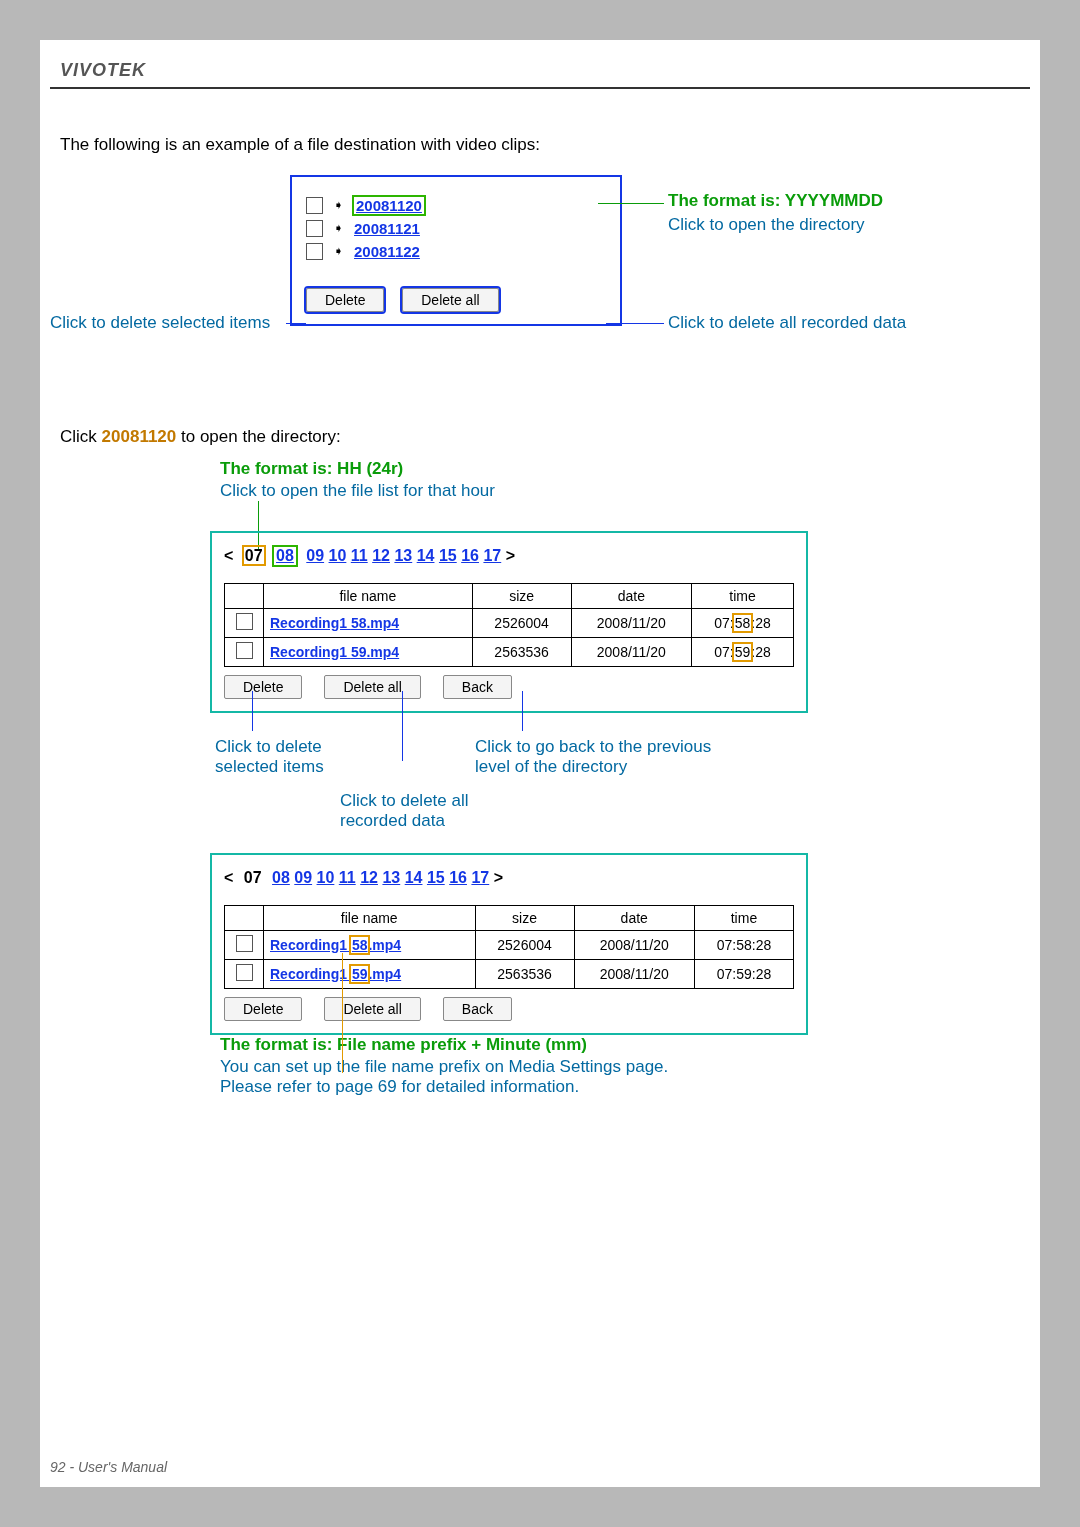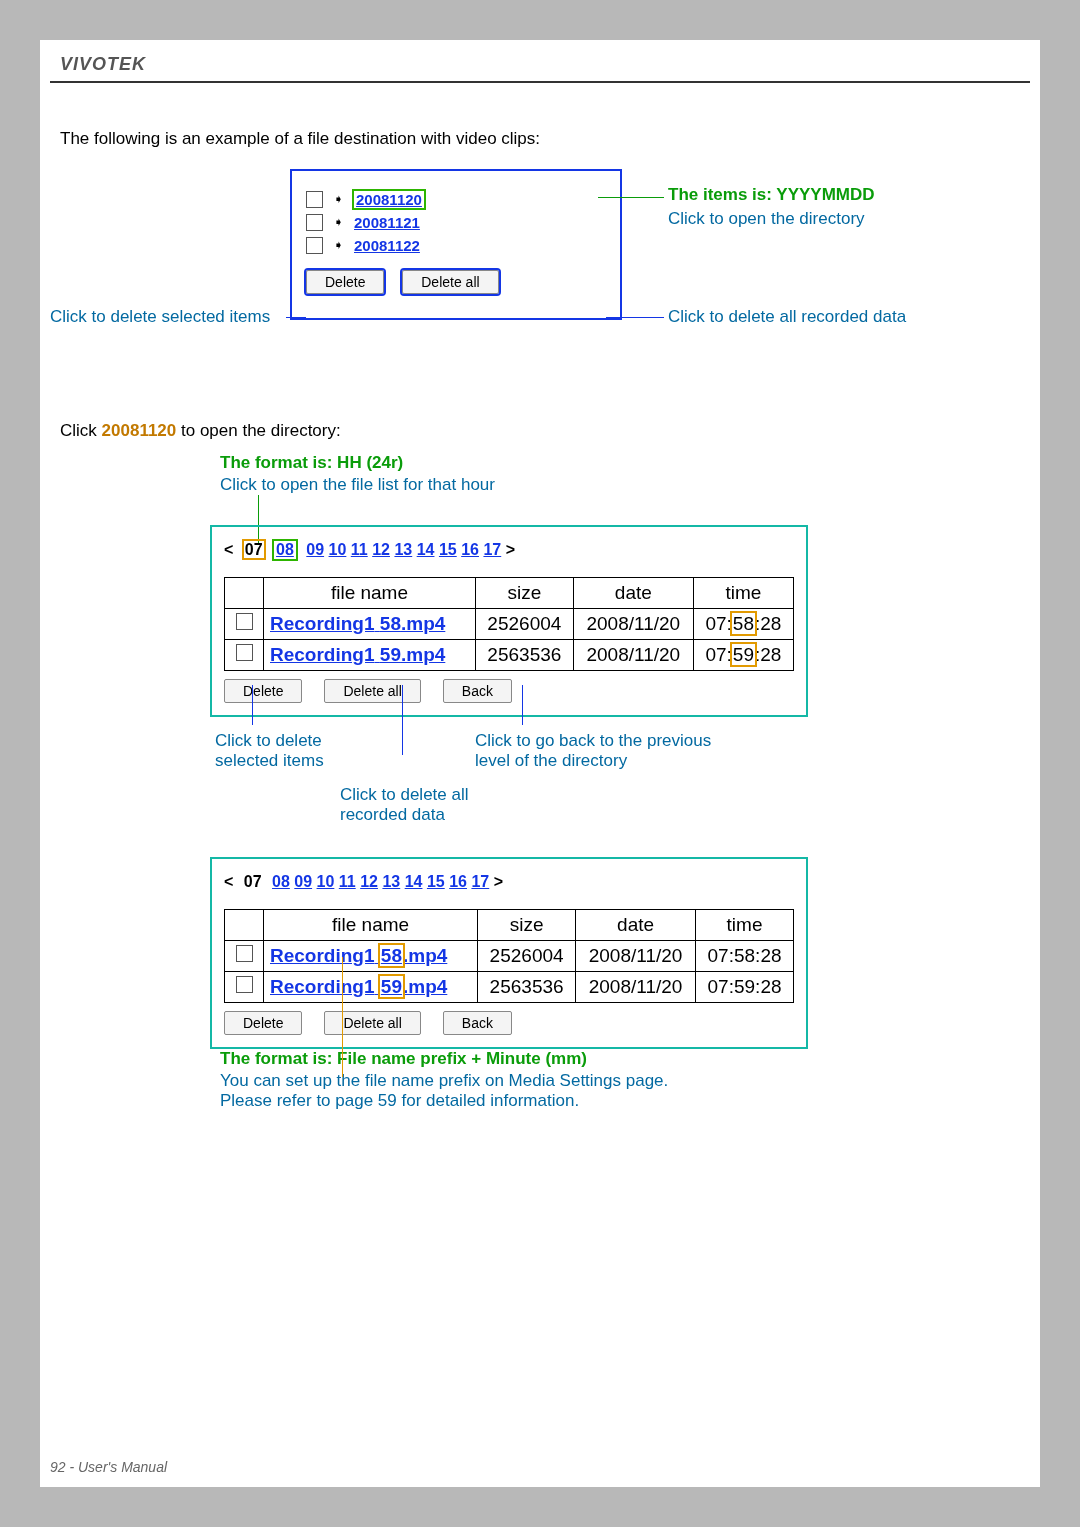--- a/index.html
+++ b/index.html
@@ -13,21 +13,21 @@
     width: 1000px;
     margin: 40px auto;
     background: #fff;
     box-sizing: border-box;
     padding: 0;
     position: relative;
     min-height: 1447px;
   }
   .header {
     border-bottom: 2px solid #333;
-    padding: 14px 10px 6px 10px;
+    padding: 20px 10px 6px 10px;
     margin: 0 10px;
   }
   .header-title {
     font-weight: bold;
     font-style: italic;
     font-size: 18px;
     letter-spacing: 1px;
     color: #555;
   }
   .content {
@@ -66,21 +66,21 @@
     background: #f4f4f4;
     border: 1px solid #888;
     border-radius: 2px;
     padding: 3px 18px;
     display:inline-block;
     cursor: pointer;
   }
   .btn-row {
     position: absolute;
     left: 14px;
-    bottom: 24px;
+    bottom: 12px;
   }
   .callout-line-h {
     position:absolute; border-top:1px solid #1436e5; height:0;
   }
   .callout-line-v {
     position:absolute; border-left:1px solid #1436e5; width:0;
   }
   .callout-line-h-g { position:absolute; border-top:1px solid #0a9c0a; height:0; }
   .callout-line-v-g { position:absolute; border-left:1px solid #0a9c0a; width:0; }
   .callout-line-v-o { position:absolute; border-left:1px solid #e29a00; width:0; }
@@ -97,21 +97,21 @@
     font-weight: bold;
     font-size: 16px;
   }
   .hourbar span { margin-right: 6px; }
   .hournav { font-weight: bold; color:#000; }
   .hourlink { color:#1436e5; text-decoration: underline; font-weight:bold; }
   table.flist {
     border-collapse: collapse;
     width: 100%;
     margin-top: 18px;
-    font-size: 19px;
+    font-size: 14px;
   }
   table.flist th, table.flist td {
     border: 1px solid #000;
     padding: 4px 6px;
     text-align: center;
   }
   table.flist th { font-weight: normal; }
   .chk-cell { width: 26px; }
   .btn-row2 {
     margin-top: 8px;
@@ -166,21 +166,21 @@
           <a class="link">20081122</a>
         </div>
         <div class="btn-row">
           <span class="btn" style="outline:2px solid #1436e5;">Delete</span>
           &nbsp;&nbsp;
           <span class="btn" style="outline:2px solid #1436e5;">Delete all</span>
         </div>
       </div>
 
       <div class="callout-line-h-g" style="top:28px; left:548px; width:66px;"></div>
-      <div class="callout-text green" style="top:16px; left:618px;">The items is: YYYYMMDD</div>
+      <div class="callout-text green" style="top:16px; left:618px;">The format is: YYYYMMDD</div>
       <div class="callout-text blue" style="top:40px; left:618px;">Click to open the directory</div>
 
       <div class="callout-line-h" style="top:148px; left:236px; width:20px;"></div>
       <div class="callout-text blue" style="top:138px; left:0px;">Click to delete selected items</div>
 
       <div class="callout-line-h" style="top:148px; left:556px; width:58px;"></div>
       <div class="callout-text blue" style="top:138px; left:618px;">Click to delete all recorded data</div>
     </div>
 
     <p class="para black" style="margin-top:70px;">
@@ -322,20 +322,20 @@
         <div class="btn-row2">
           <span class="btn">Delete</span>
           <span class="btn">Delete all</span>
           <span class="btn">Back</span>
         </div>
         <div class="callout-line-v-o" style="top:98px; left:130px; height:120px;"></div>
       </div>
 
       <div style="margin-left:170px; ">
         <div class="green" style="font-size:17px;">The format is: File name prefix + Minute (mm)</div>
-        <div class="blue" style="font-size:17px; max-width:500px; margin-top:2px;">You can set up the file name prefix on Media Settings page. Please refer to page 59 for detailed information.</div>
+        <div class="blue" style="font-size:17px; max-width:500px; margin-top:2px;">You can set up the file name prefix on Media Settings page. Please refer to page 69 for detailed information.</div>
       </div>
     </div>
 
   </div>
 
   <div class="footer">92 - User's Manual</div>
 </div>
 
 </body></html>

